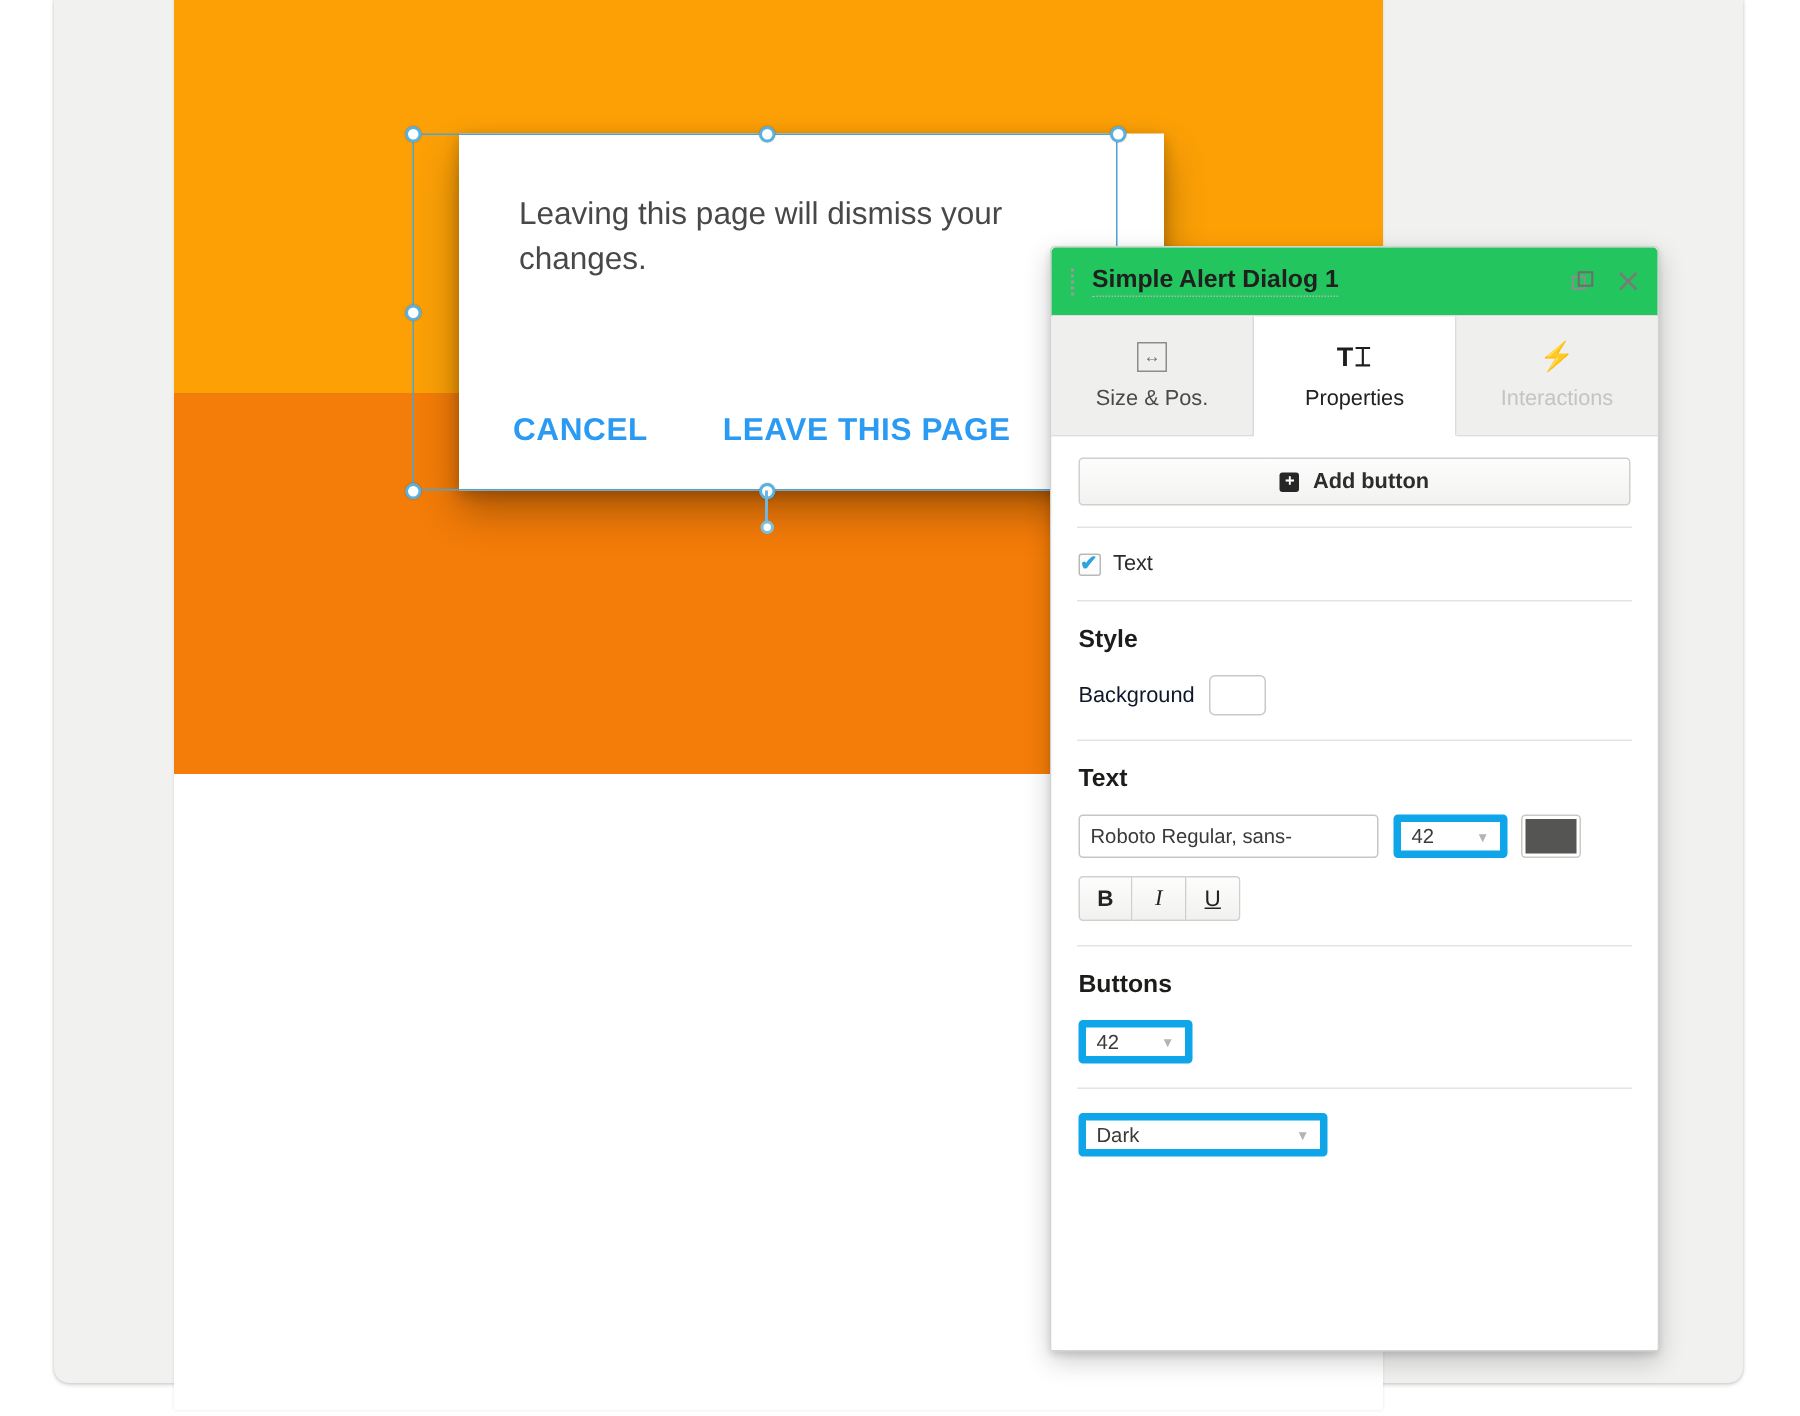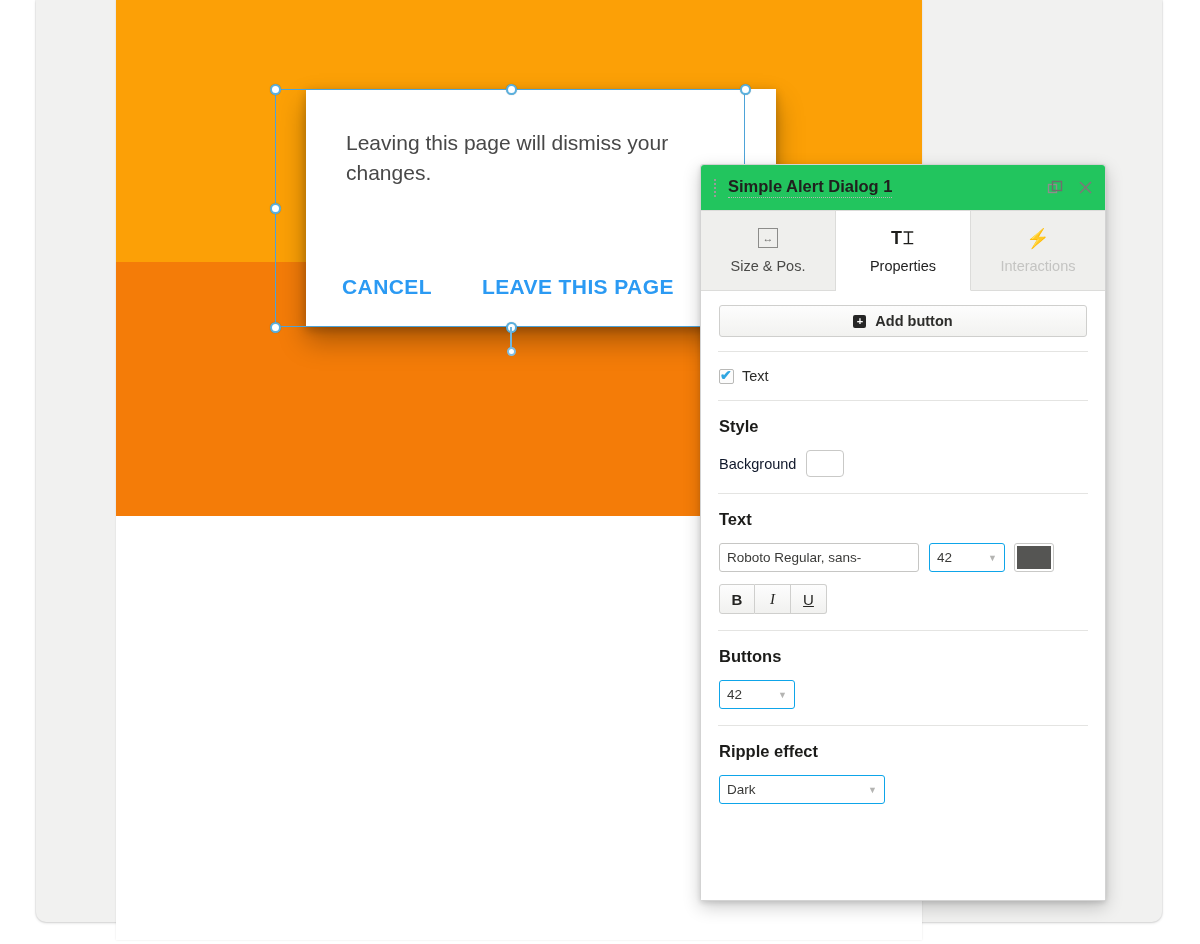--- a/index.html
+++ b/index.html
@@ -174,21 +174,21 @@
   .txt-input {
     height: 29px; border: 1px solid #c6c6c4; border-radius: 3px;
     background: #fff; padding: 0 7px; font-size: 13.5px; color: #3a3a38;
     font-family: "Liberation Sans", sans-serif;
     display: flex; align-items: center; overflow: hidden; white-space: nowrap;
     cursor: text;
   }
   .font-input { width: 200px; }
 
   .sel-box {
-    height: 29px; border: 1px solid #0ea5e9; border-radius: 3px;
+    height: 29px; border: 5px solid #0ea5e9; border-radius: 3px;
     background: #fff; padding: 0 7px; font-size: 13.5px; color: #3a3a38;
     display: flex; align-items: center; justify-content: space-between;
     cursor: pointer; font-family: "Liberation Sans", sans-serif;
   }
   .sel-sm { width: 76px; }
   .sel-md { width: 166px; }
   .caret { color: #b4b4b2; font-size: 9px; margin-left: 8px; }
 
   .btn-group { display: flex; margin-top: 12px; }
   .fbtn {
@@ -332,21 +332,20 @@
         <h3>Buttons</h3>
         <span class="sel-box sel-sm">
           <span>42</span>
           <span class="caret">▼</span>
         </span>
       </div>
 
       <div class="sec-divider"></div>
 
       <div class="sec">
-        <h3>Ripple effect</h3>
         <span class="sel-box sel-md">
           <span>Dark</span>
           <span class="caret">▼</span>
         </span>
       </div>
 
     </div>
   </div>
 
 </div>

